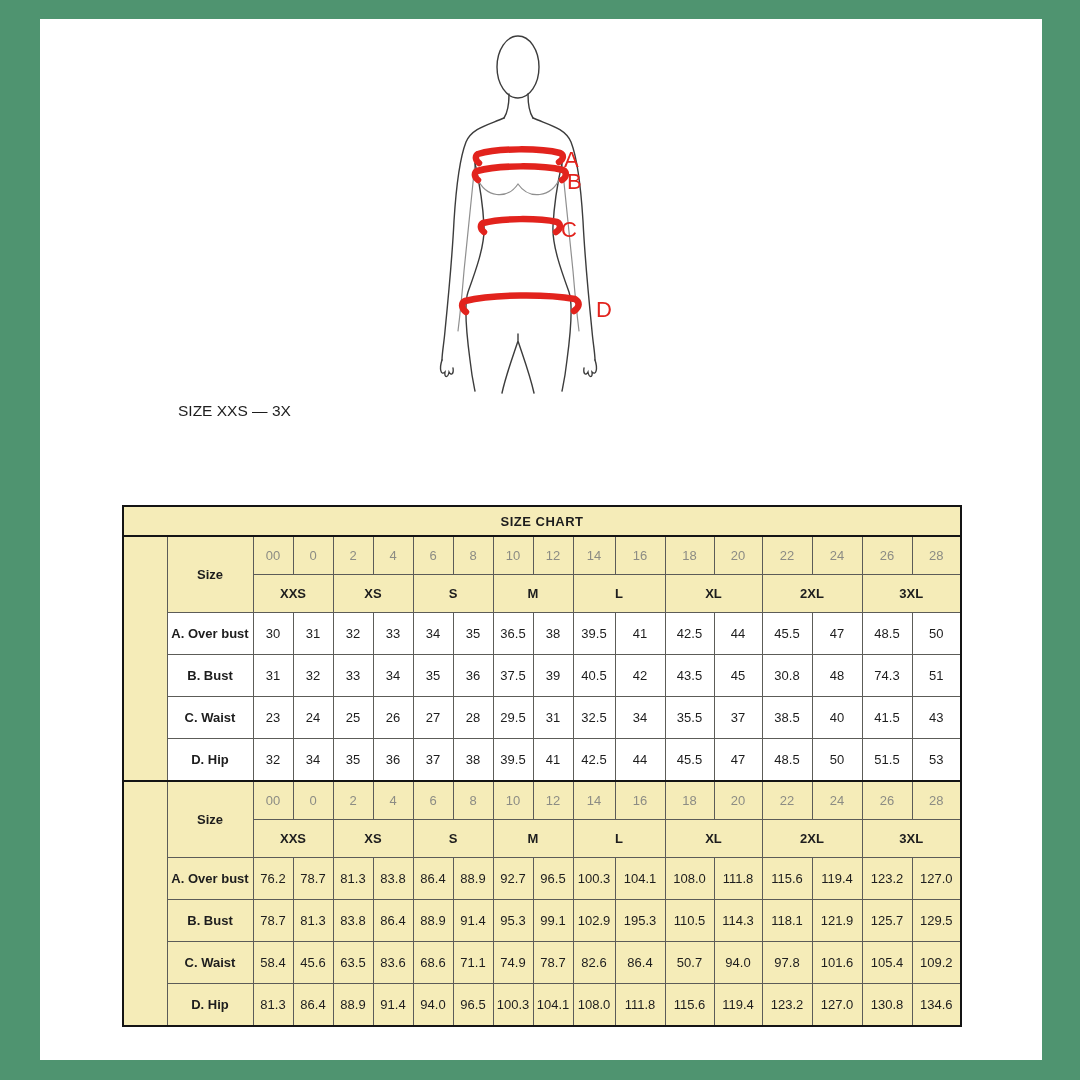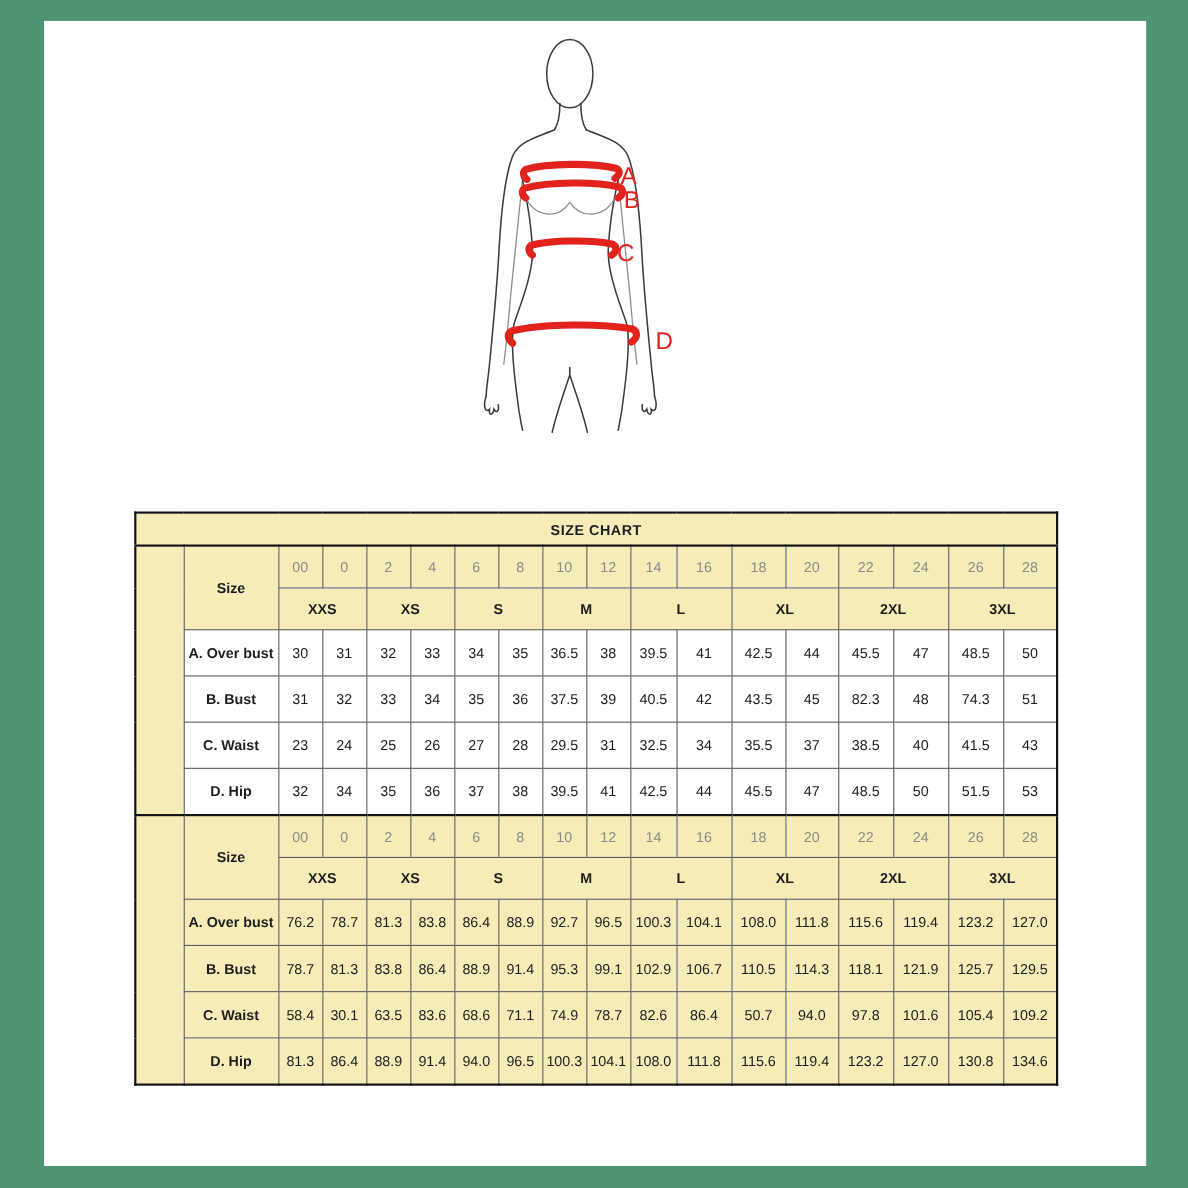--- a/index.html
+++ b/index.html
@@ -13,21 +13,21 @@
   .outline-light { fill:none; stroke:#8f8f8f; stroke-width:1.2; stroke-linecap:round; }
   .band { fill:none; stroke-width:6.5; stroke-linecap:round; }
   .band-label { font-family:"Liberation Sans", sans-serif; font-size:22px; font-weight:normal; }
 
   
   .intro { position:absolute; left:138px; top:382px; width:772px; color:#1d1d1d;
            font-size:15.5px; line-height:1.34; }
   .intro-title { margin-bottom:1px; }
 
   
-  .size-table { position:absolute; left:82px; top:446px; width:839px;
+  .size-table { position:absolute; left:82px; top:486px; width:839px;
                 border-collapse:collapse; table-layout:fixed;
                 border:2px solid #141414; color:#1d1d1d; }
   .size-table th, .size-table td { border:1px solid #5c5c58; padding:0; text-align:center;
                                    background:#f5ecb8; font-size:13px; overflow:hidden; }
   .chart-title { height:28px; font-weight:bold; font-size:14px; letter-spacing:0.5px;
                  border-bottom:2px solid #141414 !important; }
   .num-row > * { height:37px; }
   .group-row > * { height:37px; }
   .data-row > * { height:41px; }
   .num { color:#8c8c84; font-weight:normal;margin-top:40px; }
@@ -72,20 +72,21 @@
       <path class="band" stroke="#e2231d" d="M 46,203 C 42,200 42,196 45,194 C 63,189 101,189 119,193 C 123,195 123,200 118,203"></path>
       <path class="band" stroke="#e2231d" d="M 28,283 C 23,279 23,274 27,272 C 56,265 109,265 137,270 C 142,273 142,278 136,282"></path>
 
       <text class="band-label" x="126" y="138" fill="#e2231d">A</text>
       <text class="band-label" x="129" y="160" fill="#e2231d">B</text>
       <text class="band-label" x="123" y="208" fill="#e2231d">C</text>
       <text class="band-label" x="158" y="288" fill="#e2231d">D</text>
     </svg>
 
     <div class="intro">
+      <div class="intro-title">SIZE XXS — 3X</div>
     </div>
 
     <table class="size-table">
       <colgroup>
         <col style="width:44px">
           <col style="width:86px">
         <col style="width:40px">
           <col style="width:40px">
           <col style="width:40px">
           <col style="width:40px">
@@ -164,21 +165,21 @@
             <td class="val">33</td>
             <td class="val">34</td>
             <td class="val">35</td>
             <td class="val">36</td>
             <td class="val">37.5</td>
             <td class="val">39</td>
             <td class="val">40.5</td>
             <td class="val">42</td>
             <td class="val">43.5</td>
             <td class="val">45</td>
-            <td class="val">82.3</td>
+            <td class="val">30.8</td>
             <td class="val">48</td>
             <td class="val">74.3</td>
             <td class="val">51</td>
           </tr>
           <tr class="data-row sec1">
             <th class="row-label">C. Waist</th>
             <td class="val">23</td>
             <td class="val">24</td>
             <td class="val">25</td>
             <td class="val">26</td>
@@ -267,32 +268,32 @@
             <th class="row-label">B. Bust</th>
             <td class="val">78.7</td>
             <td class="val">81.3</td>
             <td class="val">83.8</td>
             <td class="val">86.4</td>
             <td class="val">88.9</td>
             <td class="val">91.4</td>
             <td class="val">95.3</td>
             <td class="val">99.1</td>
             <td class="val">102.9</td>
-            <td class="val">106.7</td>
+            <td class="val">195.3</td>
             <td class="val">110.5</td>
             <td class="val">114.3</td>
             <td class="val">118.1</td>
             <td class="val">121.9</td>
             <td class="val">125.7</td>
             <td class="val">129.5</td>
           </tr>
           <tr class="data-row sec2">
             <th class="row-label">C. Waist</th>
             <td class="val">58.4</td>
-            <td class="val">30.1</td>
+            <td class="val">45.6</td>
             <td class="val">63.5</td>
             <td class="val">83.6</td>
             <td class="val">68.6</td>
             <td class="val">71.1</td>
             <td class="val">74.9</td>
             <td class="val">78.7</td>
             <td class="val">82.6</td>
             <td class="val">86.4</td>
             <td class="val">50.7</td>
             <td class="val">94.0</td>

